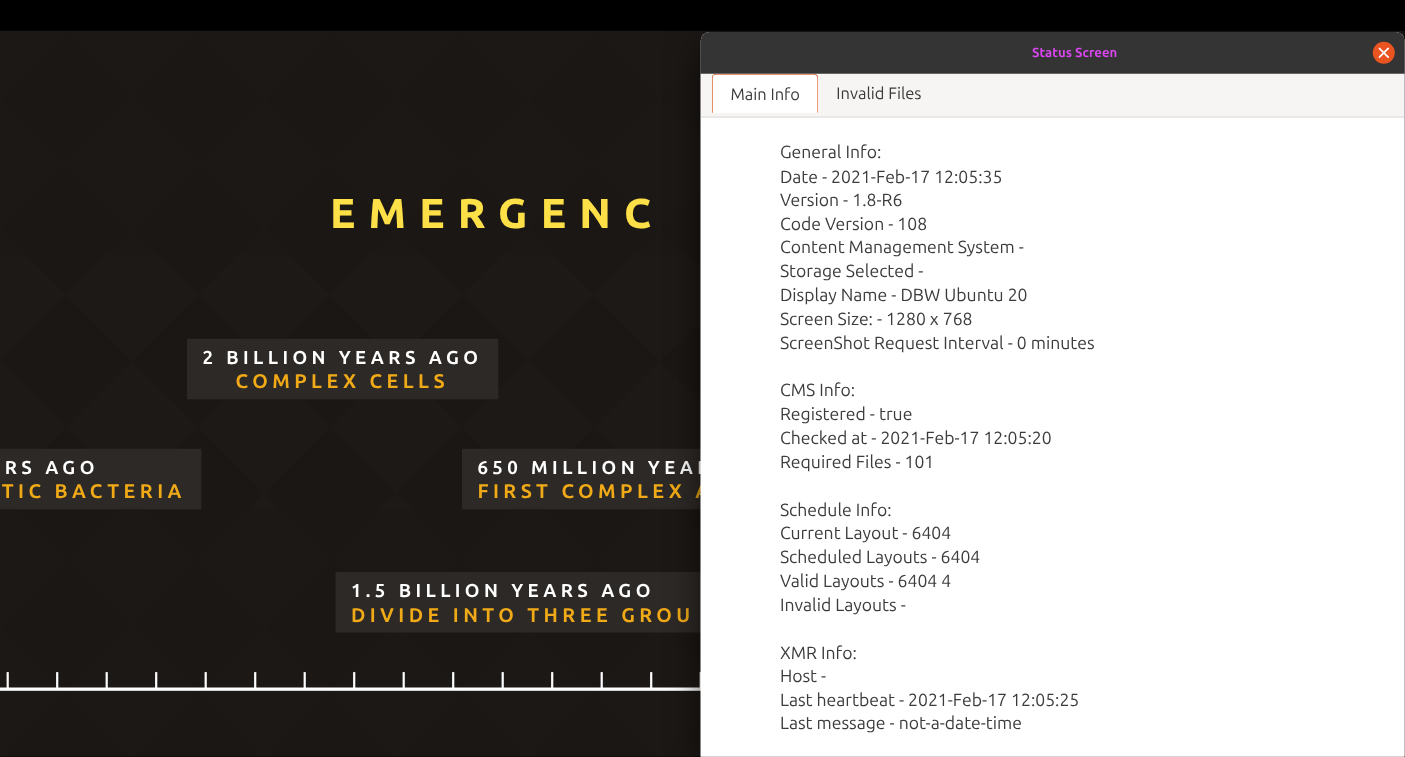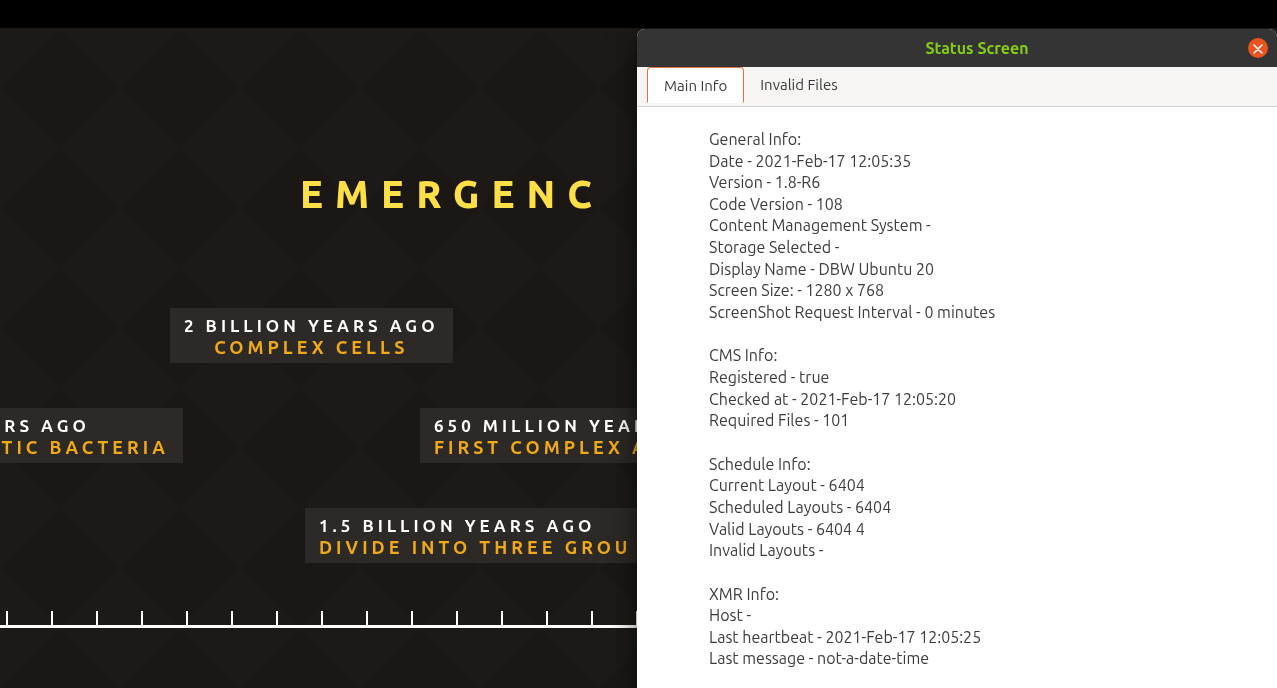--- a/index.html
+++ b/index.html
@@ -53,21 +53,21 @@
   font-size: 17px;
 }
 .event .what {
   color: #f1aa17;
   font-size: 18px;
   margin-top: 2px;
 }
 .ev1 { left: 170px; top: 280px; text-align: center; }
 .ev2 { left: -106px; top: 380px; }
 .ev3 { left: 420px; top: 380px; }
-.ev5 { left: 305px; top: 480px; }
+.ev5 { left: 305px; top: 492px; }
 
 .timeline {
   position: absolute;
   left: 0;
   top: 575px;
   width: 640px;
   height: 30px;
 }
 .timeline .base {
   position: absolute;
@@ -111,22 +111,22 @@
 .titlebar {
   height: 38px;
   background: #353434;
   border-radius: 8px 8px 0 0;
   display: flex;
   align-items: center;
   justify-content: center;
   position: relative;
 }
 .titlebar .title {
-  color: #84cc16;
-  font-size: 16px;
+  color: #d946ef;
+  font-size: 12px;
   font-weight: 700;
   margin-left: 40px;
 }
 .titlebar .close {
   position: absolute;
   right: 9px;
   top: 9px;
   width: 20px;
   height: 20px;
   border-radius: 50%;

